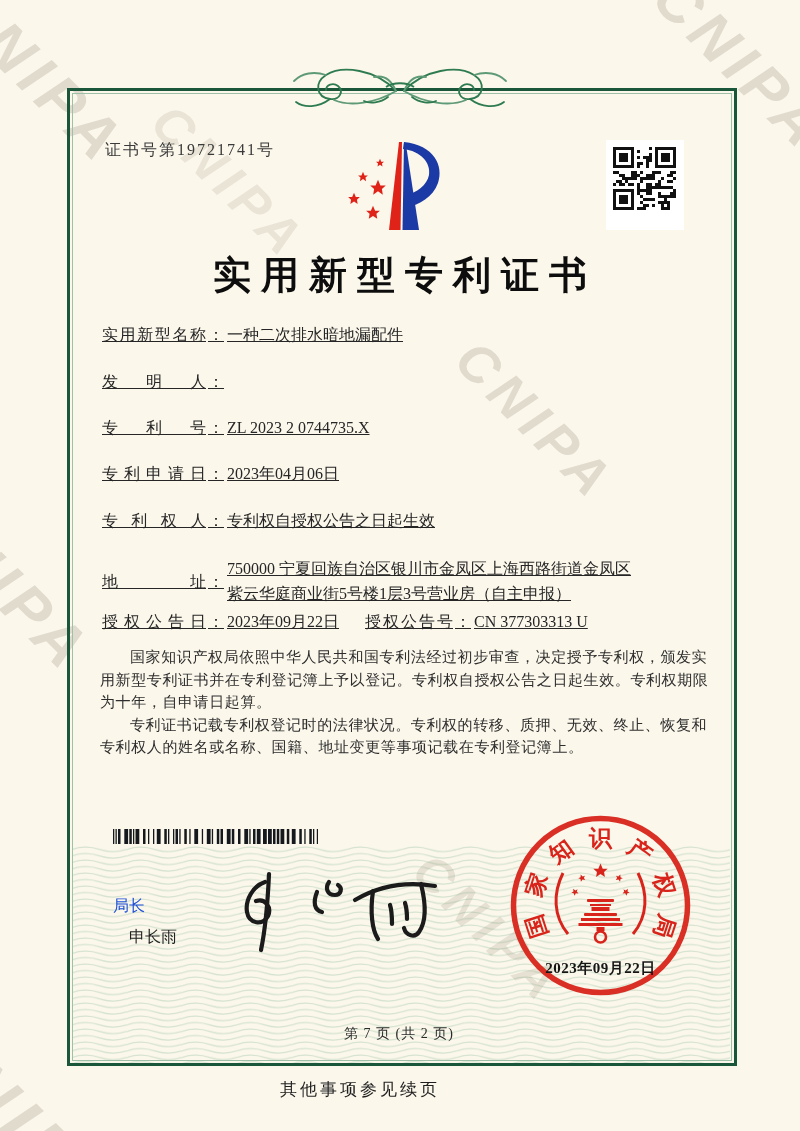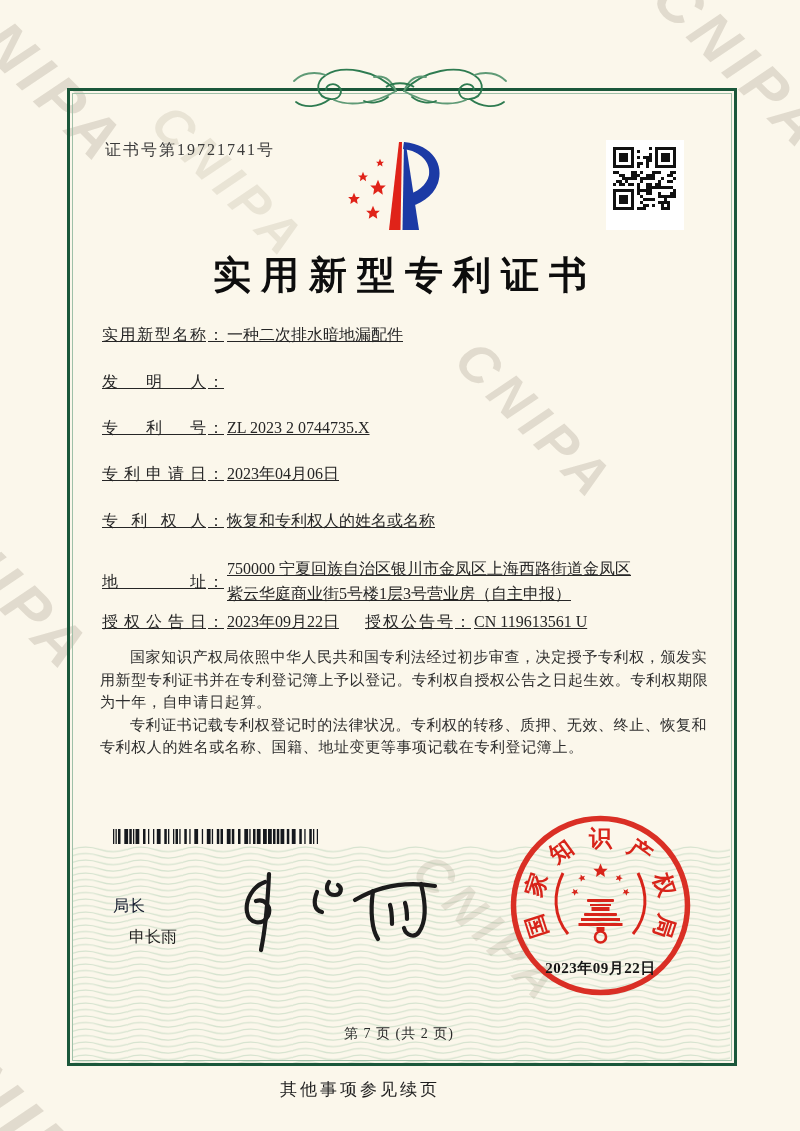--- a/index.html
+++ b/index.html
@@ -45,21 +45,21 @@
   .val.wrap{flex:none;width:418px;line-height:1.55;}
   .r0{top:323px}.r1{top:370px}.r2{top:416px}.r3{top:462px}.r4{top:509px}.r5{top:557px}.r6{top:610px}
 
   
   .paras{position:absolute;left:100px;top:646px;width:618px;z-index:3;}
   .paras p{margin:0;font-size:15px;line-height:22.5px;text-indent:2em;letter-spacing:.6px;color:#2e2e2e;}
 
   
   .barcode{position:absolute;left:113px;top:829px;z-index:3;}
   .sig-title{position:absolute;left:113px;top:896px;z-index:3;font-size:16px;
-             font-family:"Liberation Sans","DejaVu Sans",sans-serif;color:#0f172a;}
+             font-family:"Liberation Sans","DejaVu Sans",sans-serif;color:#1d4ed8;}
   .sig-name{position:absolute;left:113px;top:927px;z-index:3;font-size:16px;
             font-family:"Liberation Sans","DejaVu Sans",sans-serif;color:#1f1f1f;margin-left:16px;}
   .signature{position:absolute;left:235px;top:870px;z-index:4;}
 
   
   .seal{position:absolute;left:508px;top:813px;z-index:4;}
 
   
   .page-info{position:absolute;left:67px;top:1025px;width:664px;text-align:center;z-index:3;
              font-size:14px;letter-spacing:1px;color:#2a2a2a;}
@@ -277,34 +277,34 @@
       <span class="val">ZL 2023 2 0744735.X</span>
   </div>
   <div class="row r3">
     <span class="lbl">专利申请日</span>
       <span class="colon">：</span>
       <span class="val">2023年04月06日</span>
   </div>
   <div class="row r4">
     <span class="lbl">专利权人</span>
       <span class="colon">：</span>
-      <span class="val">恢复和专利权人的姓名或名称</span>
+      <span class="val">专利权自授权公告之日起生效</span>
   </div>
   <div class="row r5">
     <span class="lbl">地址</span>
       <span class="colon">：</span>
       <span class="val wrap">750000 宁夏回族自治区银川市金凤区上海西路街道金凤区紫云华庭商业街5号楼1层3号营业房（自主申报）</span>
   </div>
   <div class="row r6">
     <span class="lbl">授权公告日</span>
       <span class="colon">：</span>
       <span class="val">2023年09月22日</span>
     <span class="lbl lbl2">授权公告号</span>
       <span class="colon">：</span>
-      <span class="val">CN 119613561 U</span>
+      <span class="val">CN 377303313 U</span>
   </div>
 
   <div class="paras">
     <p>国家知识产权局依照中华人民共和国专利法经过初步审查，决定授予专利权，颁发实用新型专利证书并在专利登记簿上予以登记。专利权自授权公告之日起生效。专利权期限为十年，自申请日起算。</p>
     <p>专利证书记载专利权登记时的法律状况。专利权的转移、质押、无效、终止、恢复和专利权人的姓名或名称、国籍、地址变更等事项记载在专利登记簿上。</p>
   </div>
 
   <svg class="barcode" width="205" height="15" xmlns="http://www.w3.org/2000/svg">
     <g id="bars" fill="#15181d">
         <rect x="0.0" y="0" width="1.3" height="15"></rect>

